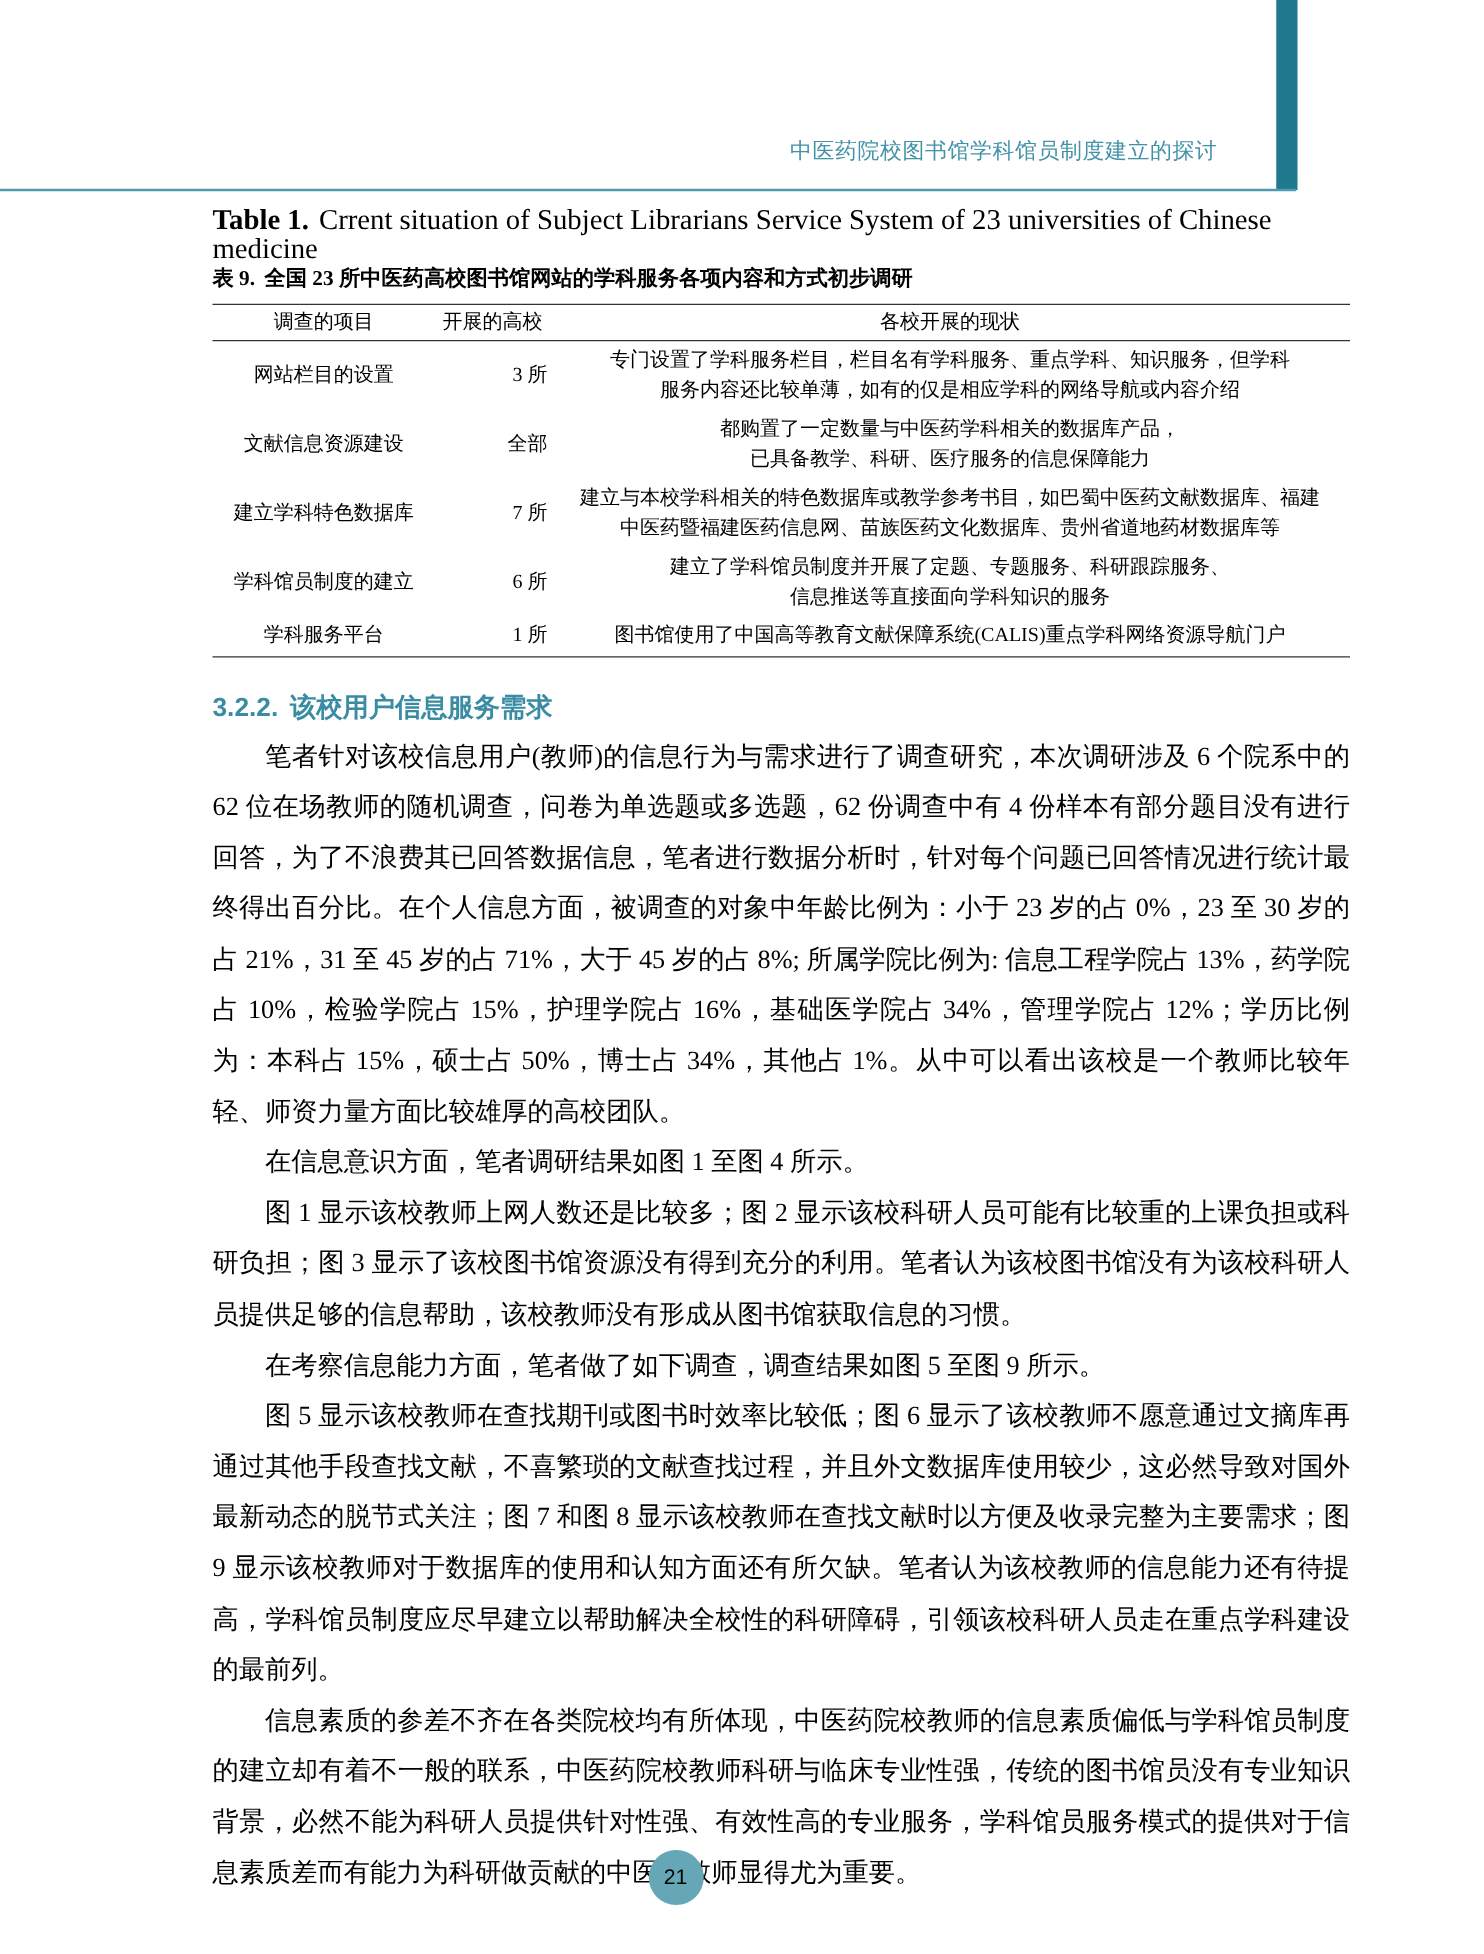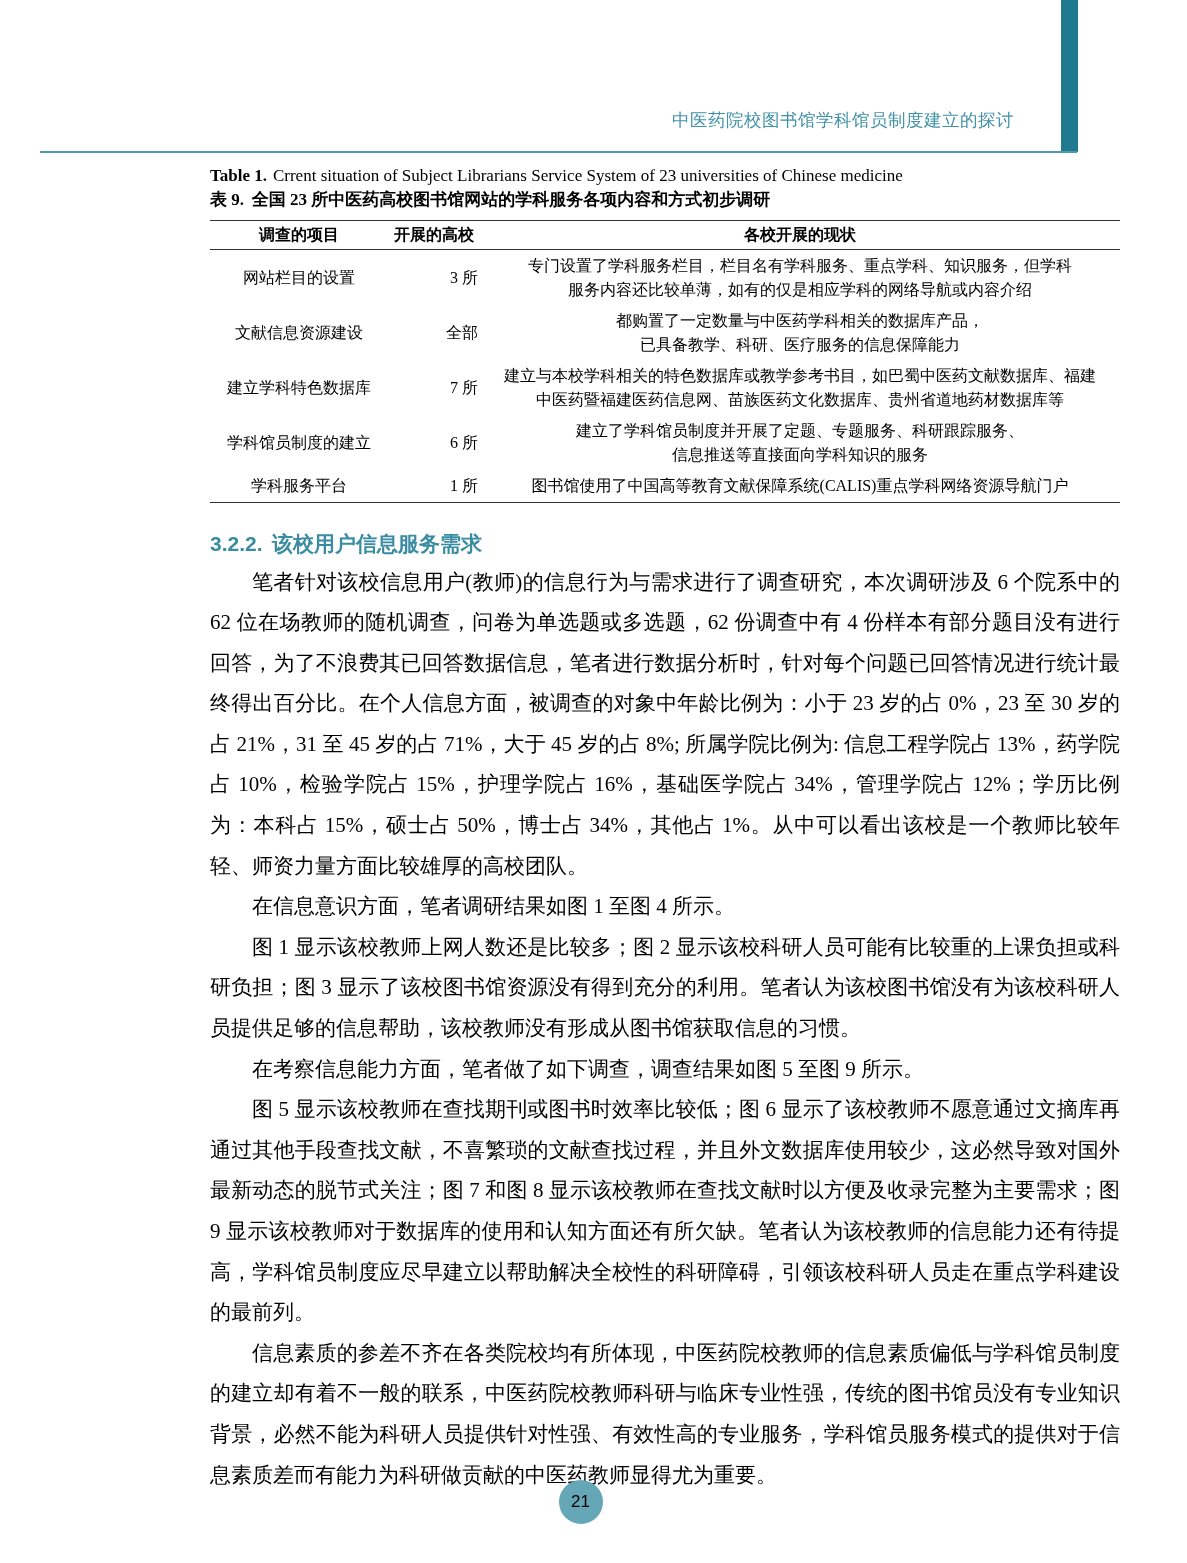--- a/index.html
+++ b/index.html
@@ -3,21 +3,20 @@
 <meta charset="utf-8">
 <style>
   html,body{margin:0;padding:0;background:#ffffff;}
   .page{
     position:relative;
     width:1081px;height:1563px;
     background:#ffffff;
     font-family:"Liberation Serif","DejaVu Serif",serif;
     color:#000;
     overflow:hidden;
-    margin-left:40px;
   }
   
   .corner-bar{
     position:absolute;top:0;right:43px;width:17px;height:152px;
     background:#20798F;
   }
   
   .running-head{
     position:absolute;top:108px;left:170px;right:107px;
     text-align:right;
@@ -26,34 +25,34 @@
     letter-spacing:0.5px;
   }
   .header-rule{
     position:absolute;top:151px;left:0;right:44px;height:2px;
     background:#4E9BB0;
   }
   
   .content{
     position:absolute;top:164px;left:170px;width:910px;
   }
-  .caption-en{margin:0;font-size:17px;line-height:23px;}
+  .caption-en{margin:0;font-size:23px;line-height:23px;}
   .caption-en .cap-label{font-weight:bold;margin-right:0.35em;}
   .caption-zh{margin:1px 0 0 0;font-size:17px;line-height:23px;font-weight:bold;}
   .caption-zh .cap-label{margin-right:0.45em;}
 
   
   table.data-table{
     width:910px;margin-top:9px;
     border-collapse:collapse;table-layout:fixed;
     font-size:16px;
     border-top:1.5px solid #333;border-bottom:1.5px solid #333;
   }
   table.data-table th{
-    font-weight:bold;text-align:center;
+    font-weight:normal;text-align:center;
     padding:4px 2px;line-height:20px;
     border-bottom:1px solid #333;
   }
   table.data-table td{
     padding:4px 2px;line-height:23.5px;vertical-align:middle;
   }
   td.c1{text-align:center;}
   td.c2{text-align:right;}
   td.c3{text-align:center;white-space:pre-line;}
 

